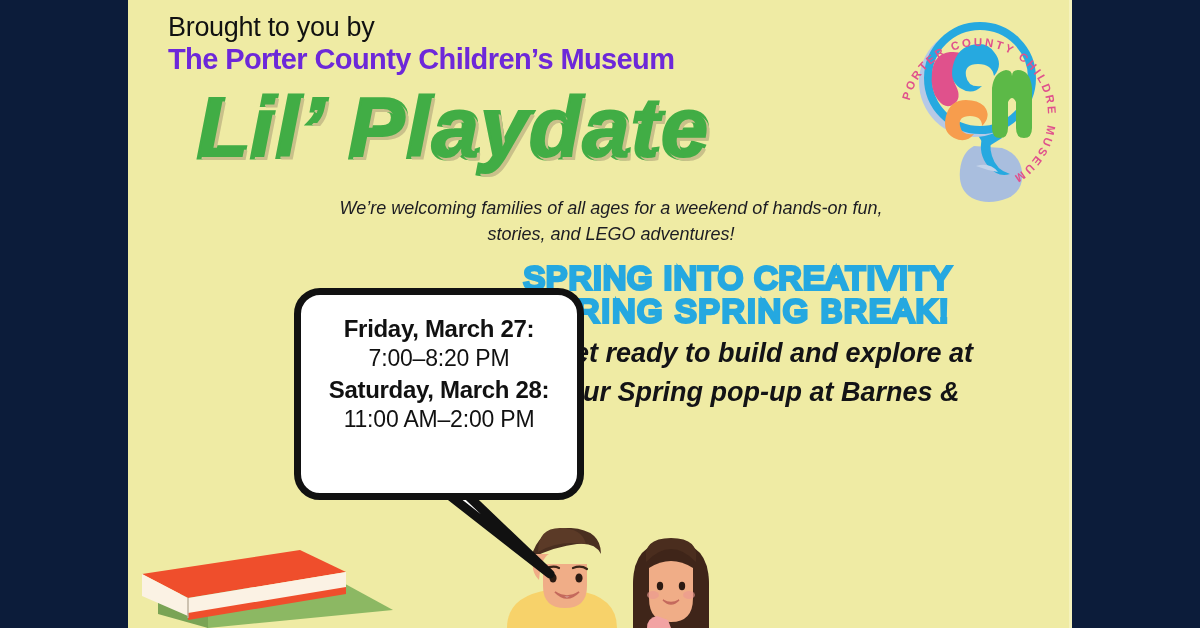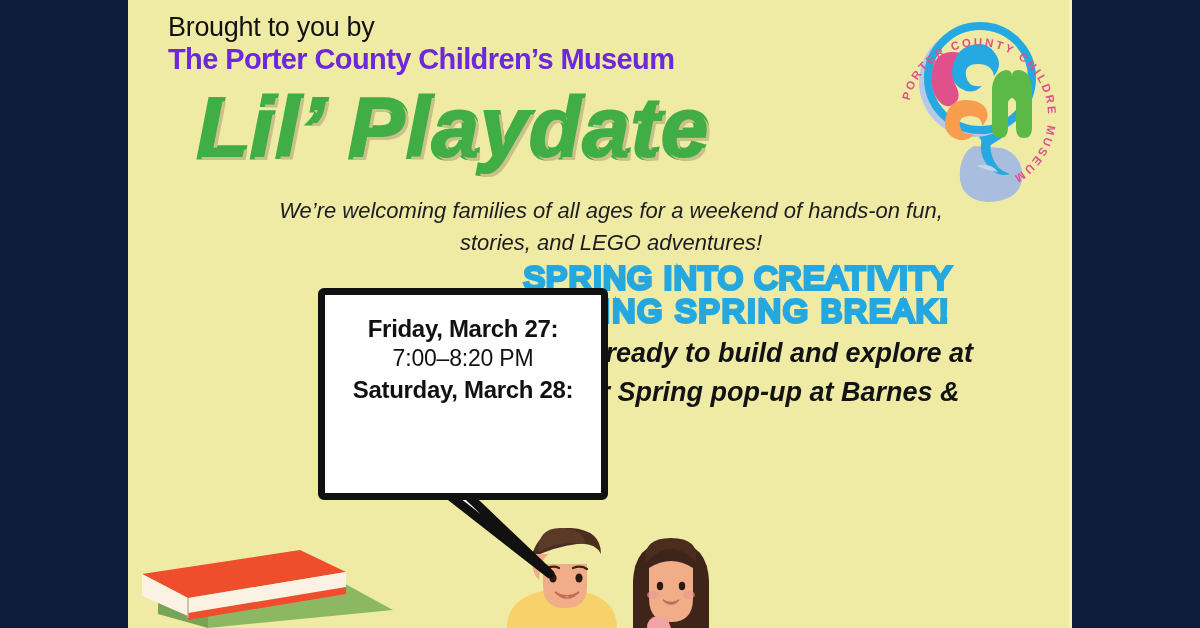--- a/index.html
+++ b/index.html
@@ -84,21 +84,21 @@
     margin-left: 35px;
   }
 
   
   .intro {
     position: absolute;
     left: 78px;
     top: 195px;
     width: 810px;
     text-align: center;
-    font-size: 22px;
+    font-size: 18px;
     font-style: italic;
     color: #1c1c22;
     line-height: 1.45;
   }
 
   
   .headline {
     position: absolute;
     left: 330px;
     top: 262px;
@@ -130,24 +130,23 @@
 
   
   .bubble {
     position: absolute;
     left: 166px;
     top: 288px;
     width: 290px;
     height: 212px;
     background: #ffffff;
     border: 7px solid #111111;
-    border-radius: 6px;
+    border-radius: 26px;
     box-sizing: border-box;
     z-index: 6;
-    margin-left: 24px;
   }
   .bubble-inner {
     padding-top: 18px;
     text-align: center;
     color: #111111;
     line-height: 1.30;
   }
   .bubble-inner .b-strong {
     display: block;
     font-size: 24px;
@@ -210,20 +209,21 @@
     <svg class="tail" viewBox="0 0 150 110">
       <polygon points="4,4 132,104 46,22" fill="#ffffff" stroke="#111111" stroke-width="9" stroke-linejoin="round"></polygon>
       <rect x="0" y="0" width="60" height="14" fill="#ffffff"></rect>
     </svg>
 
     <div class="bubble">
       <div class="bubble-inner">
         <span class="b-strong">Friday, March 27:</span>
         <span class="b-light">7:00–8:20 PM</span>
         <span class="b-strong">Saturday, March 28:</span>
+        <span class="b-light">11:00 AM–2:00 PM</span>
       </div>
     </div>
 
     <svg class="books" viewBox="0 0 290 110">
       <g>
         <polygon points="30,78 210,62 265,92 80,110" fill="#8cb863"></polygon>
         <polygon points="30,78 30,96 80,110 80,92" fill="#7aa455"></polygon>
       </g>
       <g>
         <polygon points="14,56 172,32 218,54 60,80" fill="#ef4e2c"></polygon>

